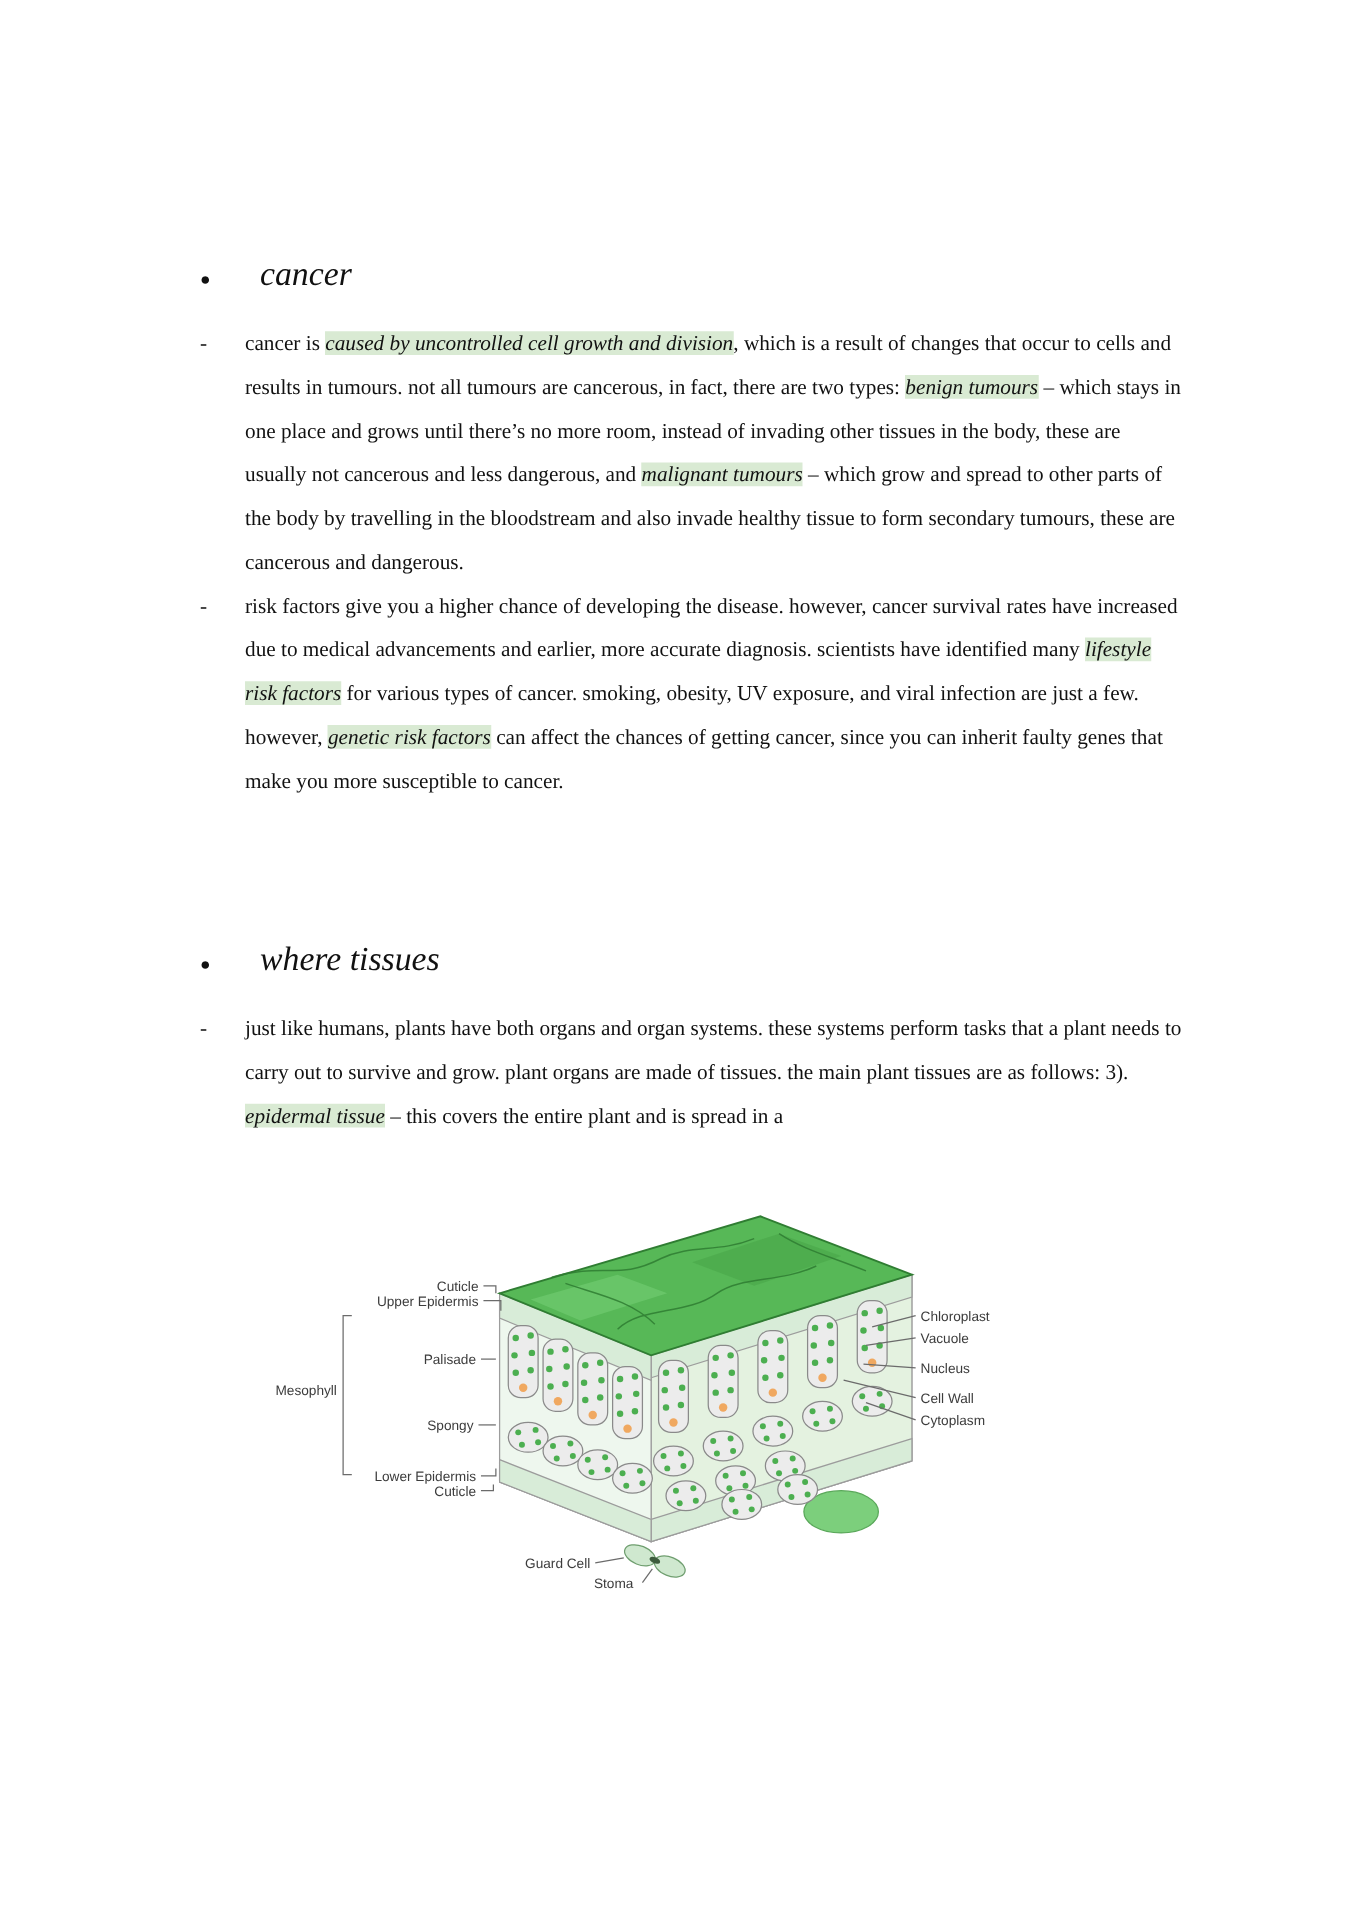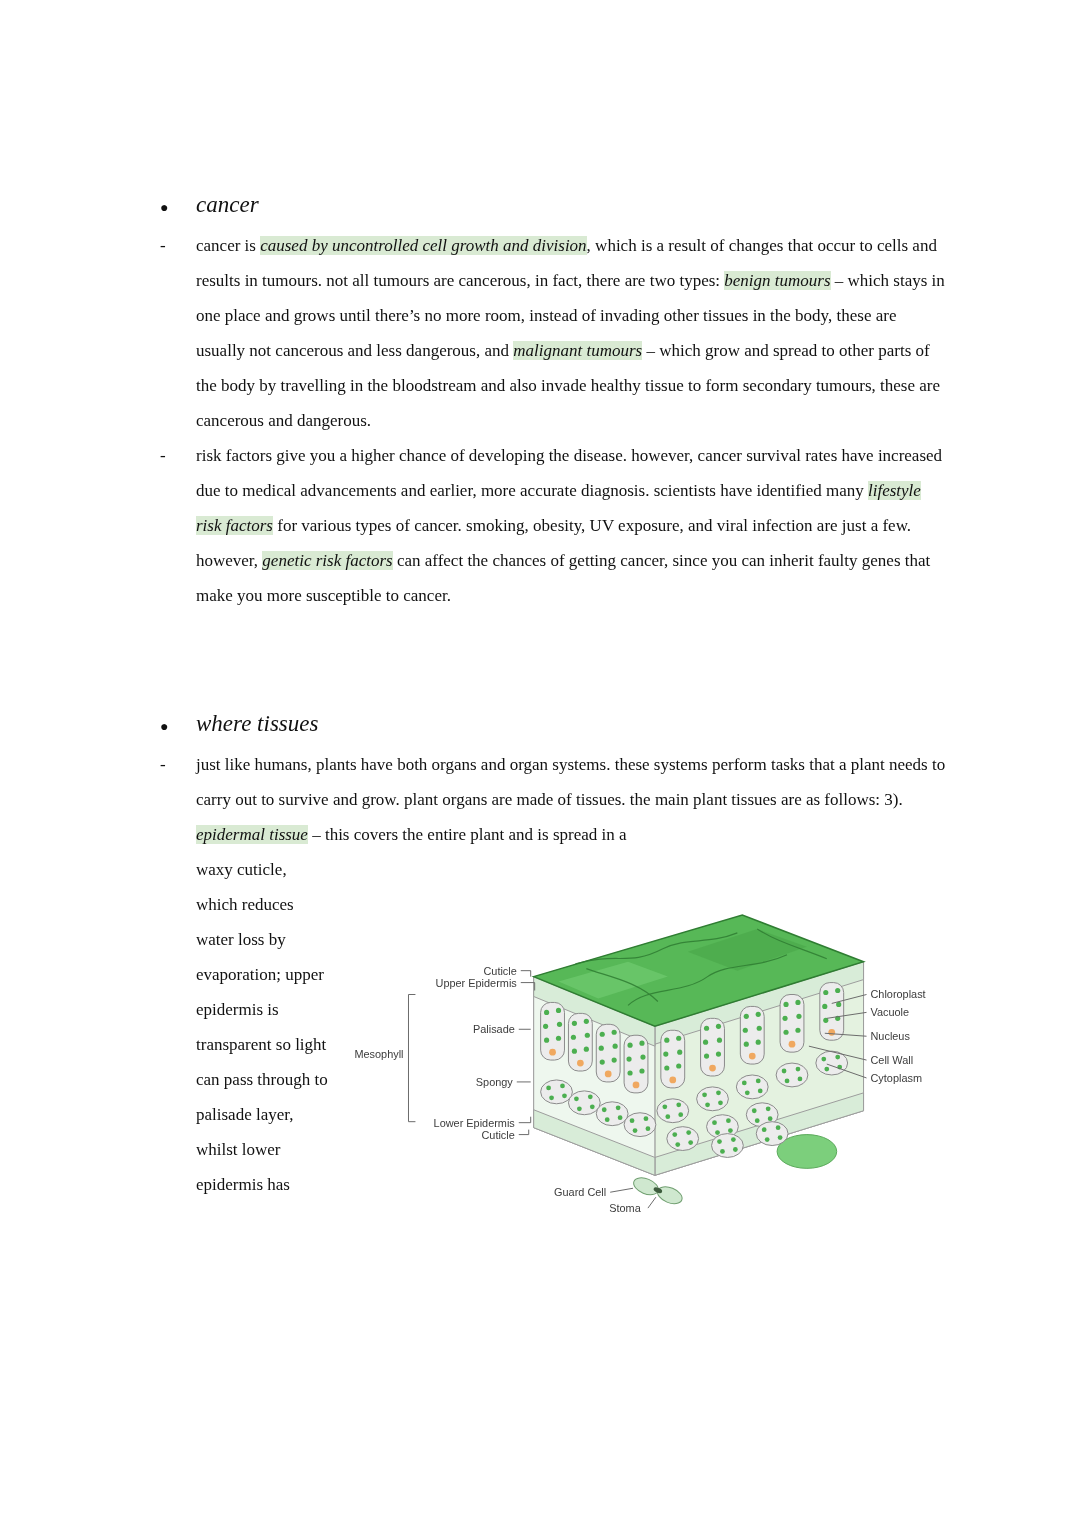--- a/index.html
+++ b/index.html
@@ -5,21 +5,21 @@
   html, body { margin: 0; padding: 0; }
   body { width: 1080px; height: 1525px; background: #ffffff; overflow: hidden; }
   .page {
     position: relative; width: 1080px; height: 1525px; background: #ffffff;
     font-family: "Liberation Serif", serif; color: #111111;
   }
   .content { position: absolute; left: 160px; top: 192px; width: 786px; }
 
   .topic-title-row { display: flex; align-items: baseline; margin: 0 0 10px 0; }
   .bullet-cell { width: 36px; flex: 0 0 36px; font-size: 14px; }
-  .topic-title { font-style: italic; font-weight: normal; font-size: 23px; margin: 0; }
+  .topic-title { font-style: italic; font-weight: normal; font-size: 27px; margin: 12px; }
 
   .doc-item { display: flex; align-items: flex-start; }
   .dash-cell { width: 36px; flex: 0 0 36px; font-size: 17px; line-height: 35px; }
   .item-body { width: 750px; font-size: 17px; line-height: 35px; }
   .item-body p { margin: 0; }
   .hl { background: var(--hl, #d9ead3); font-style: italic; }
 
   .section-plant { margin-top: 98px; }
 
   .wrap-row { display: flex; align-items: flex-start; }
@@ -61,23 +61,20 @@
         <span class="bullet-cell">●</span>
         <h2 class="topic-title">where tissues</h2>
       </div>
 
       <div class="doc-item">
         <span class="dash-cell">-</span>
         <div class="item-body">
           <p><span>just like humans, plants have both organs and organ systems. these systems perform tasks that a plant needs to carry out to survive and grow. plant organs are made of tissues. the main plant tissues are as follows: 3). </span><span class="hl">epidermal tissue</span><span> – this covers the entire plant and is spread in a</span></p>
 
           <div class="wrap-row">
-            <div class="narrow-col">
-              <p>waxy cuticle, which reduces water loss by evaporation; upper epidermis is transparent so light can pass through to palisade layer, whilst lower epidermis has</p>
-            </div>
 
             <figure class="diagram-box">
               <svg class="leaf-svg" viewBox="0 0 620 332">
                 <defs>
                   <g id="pal-cell">
                     <rect x="0" y="0" width="24" height="58" rx="10" fill="#ececec" stroke="#8a8a8a"></rect>
                     <circle cx="6" cy="10" r="2.6" fill="#4caf50"></circle>
                     <circle cx="18" cy="8" r="2.6" fill="#4caf50"></circle>
                     <circle cx="5" cy="24" r="2.6" fill="#4caf50"></circle>
                     <circle cx="19" cy="22" r="2.6" fill="#4caf50"></circle>

